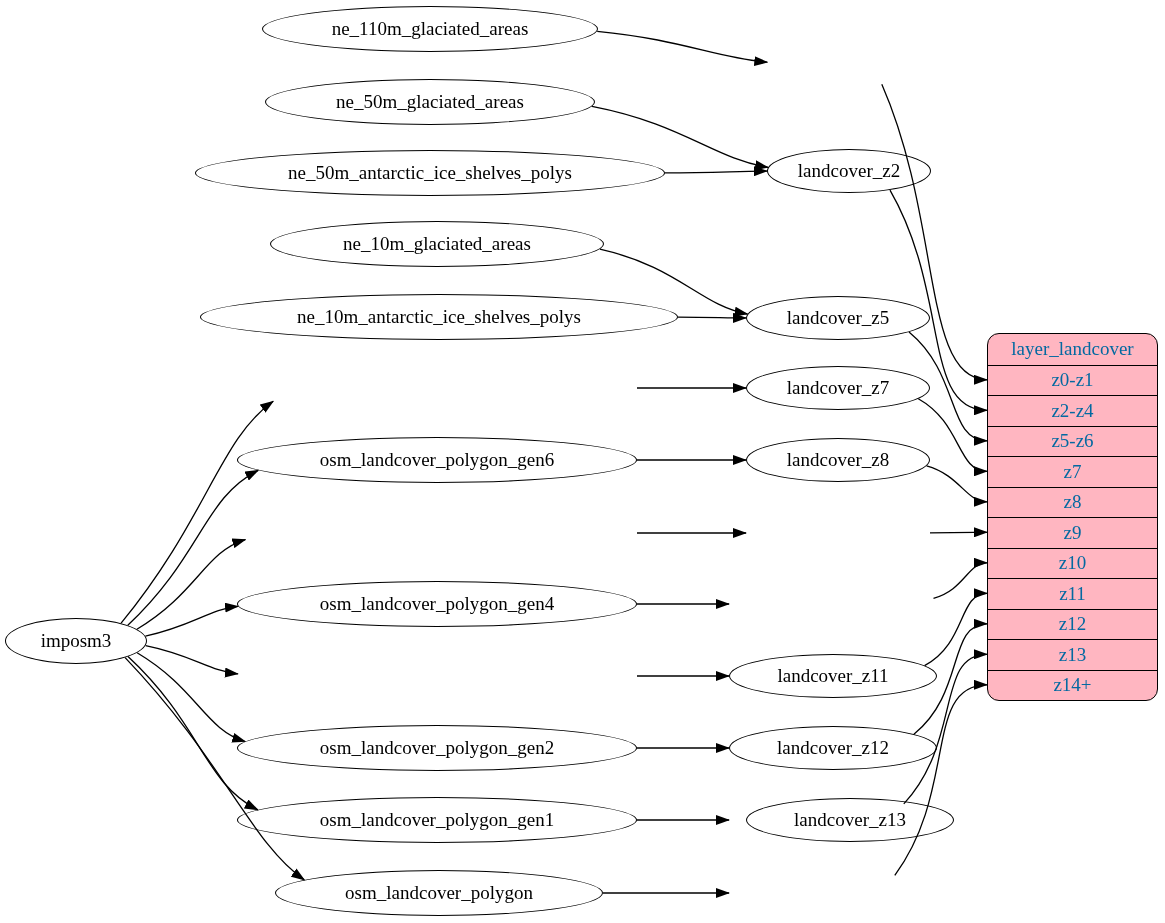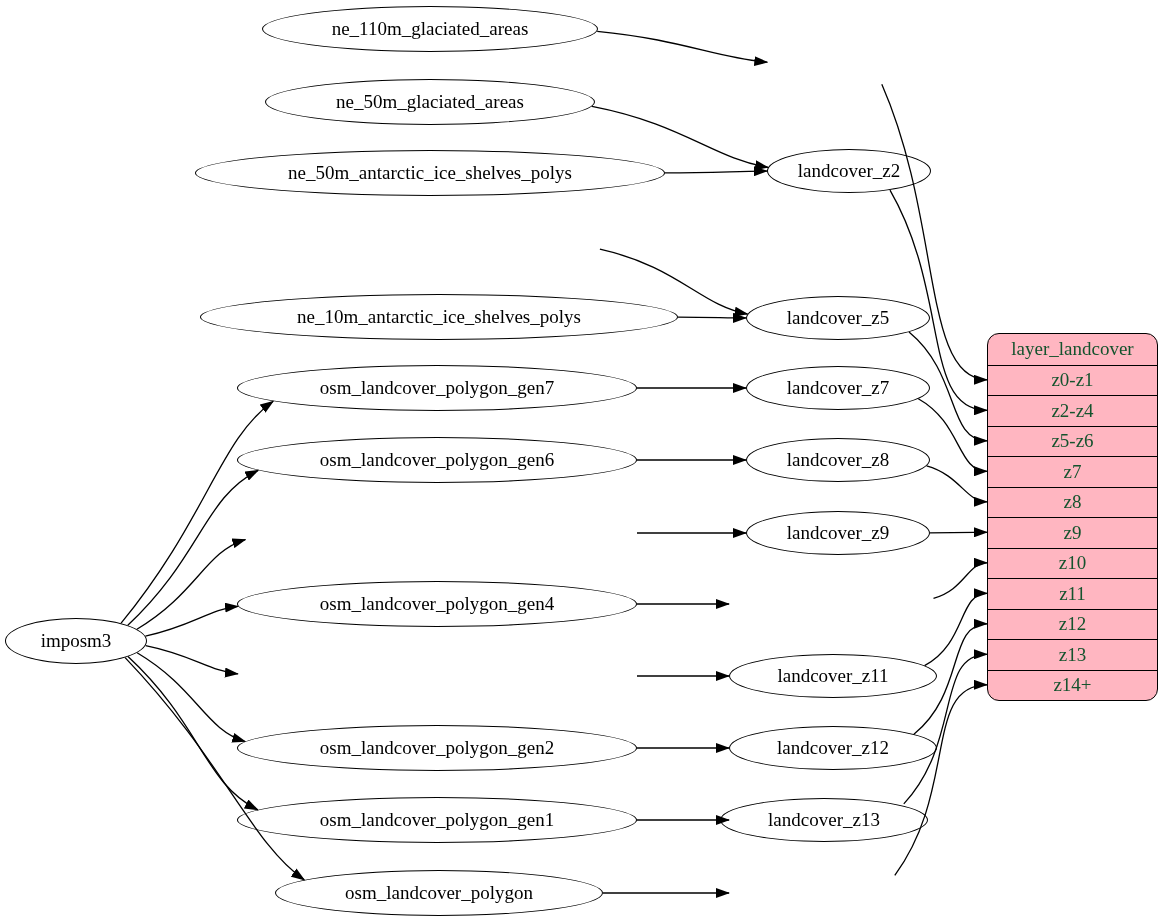--- a/index.html
+++ b/index.html
@@ -23,21 +23,21 @@
     text-align:center;
   }
   .record{
     position:absolute;
     box-sizing:border-box;
     background:#ffb6c1;
     border:1.5px solid #000000;
     border-radius:12px;
     display:grid;
     grid-template-rows:repeat(12,1fr);
-    font-size:19px;color:#14532d;
+    font-size:19px;color:#0369a1;
     z-index:2;
     overflow:hidden;
   }
   .record-title,.record-row{
     display:flex;align-items:center;justify-content:center;
     box-sizing:border-box;
     white-space:nowrap;
   }
   .record-row{border-top:1.5px solid #000000;}
   #edge-layer{
@@ -89,39 +89,38 @@
       <path d="M933.5,598.3 C964.5,590.0 967.7,562.8 987.0,562.8" class="edge" marker-end="url(#arrowhead)"></path>
       <path d="M924.6,665.6 C966.7,643.0 958.3,593.3 987.0,593.3" class="edge" marker-end="url(#arrowhead)"></path>
       <path d="M913.9,734.2 C965.5,692.6 947.3,623.8 987.0,623.8" class="edge" marker-end="url(#arrowhead)"></path>
       <path d="M903.8,803.9 C962.1,741.2 935.6,654.3 987.0,654.3" class="edge" marker-end="url(#arrowhead)"></path>
       <path d="M894.8,875.3 C957.8,790.2 923.5,684.8 987.0,684.8" class="edge" marker-end="url(#arrowhead)"></path>
     </svg>
 
   <div class="node" style="left:262px;top:6px;width:336px;height:46px">ne_110m_glaciated_areas</div>
   <div class="node" style="left:265px;top:79px;width:330px;height:46px">ne_50m_glaciated_areas</div>
   <div class="node" style="left:195px;top:150px;width:470px;height:46px">ne_50m_antarctic_ice_shelves_polys</div>
+  <div class="node" style="left:270px;top:221px;width:334px;height:46px">ne_10m_glaciated_areas</div>
   <div class="node" style="left:200px;top:294px;width:478px;height:46px">ne_10m_antarctic_ice_shelves_polys</div>
 
   <div class="node" style="left:5px;top:618px;width:142px;height:46px">imposm3</div>
 
-  <div class="node" style="left:237px;top:365px;width:400px;height:46px">osm_landcover_polygon_gen7</div>
   <div class="node" style="left:237px;top:437px;width:400px;height:46px">osm_landcover_polygon_gen6</div>
   <div class="node" style="left:237px;top:581px;width:400px;height:46px">osm_landcover_polygon_gen4</div>
   <div class="node" style="left:237px;top:725px;width:400px;height:46px">osm_landcover_polygon_gen2</div>
   <div class="node" style="left:237px;top:797px;width:400px;height:46px">osm_landcover_polygon_gen1</div>
   <div class="node" style="left:275px;top:870px;width:328px;height:46px">osm_landcover_polygon</div>
 
   <div class="node" style="left:767px;top:149px;width:164px;height:44px">landcover_z2</div>
   <div class="node" style="left:746px;top:296px;width:184px;height:44px">landcover_z5</div>
   <div class="node" style="left:746px;top:366px;width:184px;height:44px">landcover_z7</div>
   <div class="node" style="left:746px;top:438px;width:184px;height:44px">landcover_z8</div>
-  <div class="node" style="left:746px;top:511px;width:184px;height:44px">landcover_z9</div>
   <div class="node" style="left:729px;top:654px;width:208px;height:44px">landcover_z11</div>
   <div class="node" style="left:729px;top:726px;width:208px;height:44px">landcover_z12</div>
-  <div class="node" style="left:720px;top:798px;width:208px;height:44px">landcover_z13</div>
+  <div class="node" style="left:746px;top:798px;width:208px;height:44px">landcover_z13</div>
 
   <div class="record" style="left:987px;top:333px;width:171px;height:368px">
     <div class="record-title">layer_landcover</div>
     <div class="record-row">z0-z1</div>
     <div class="record-row">z2-z4</div>
     <div class="record-row">z5-z6</div>
     <div class="record-row">z7</div>
     <div class="record-row">z8</div>
     <div class="record-row">z9</div>
     <div class="record-row">z10</div>

